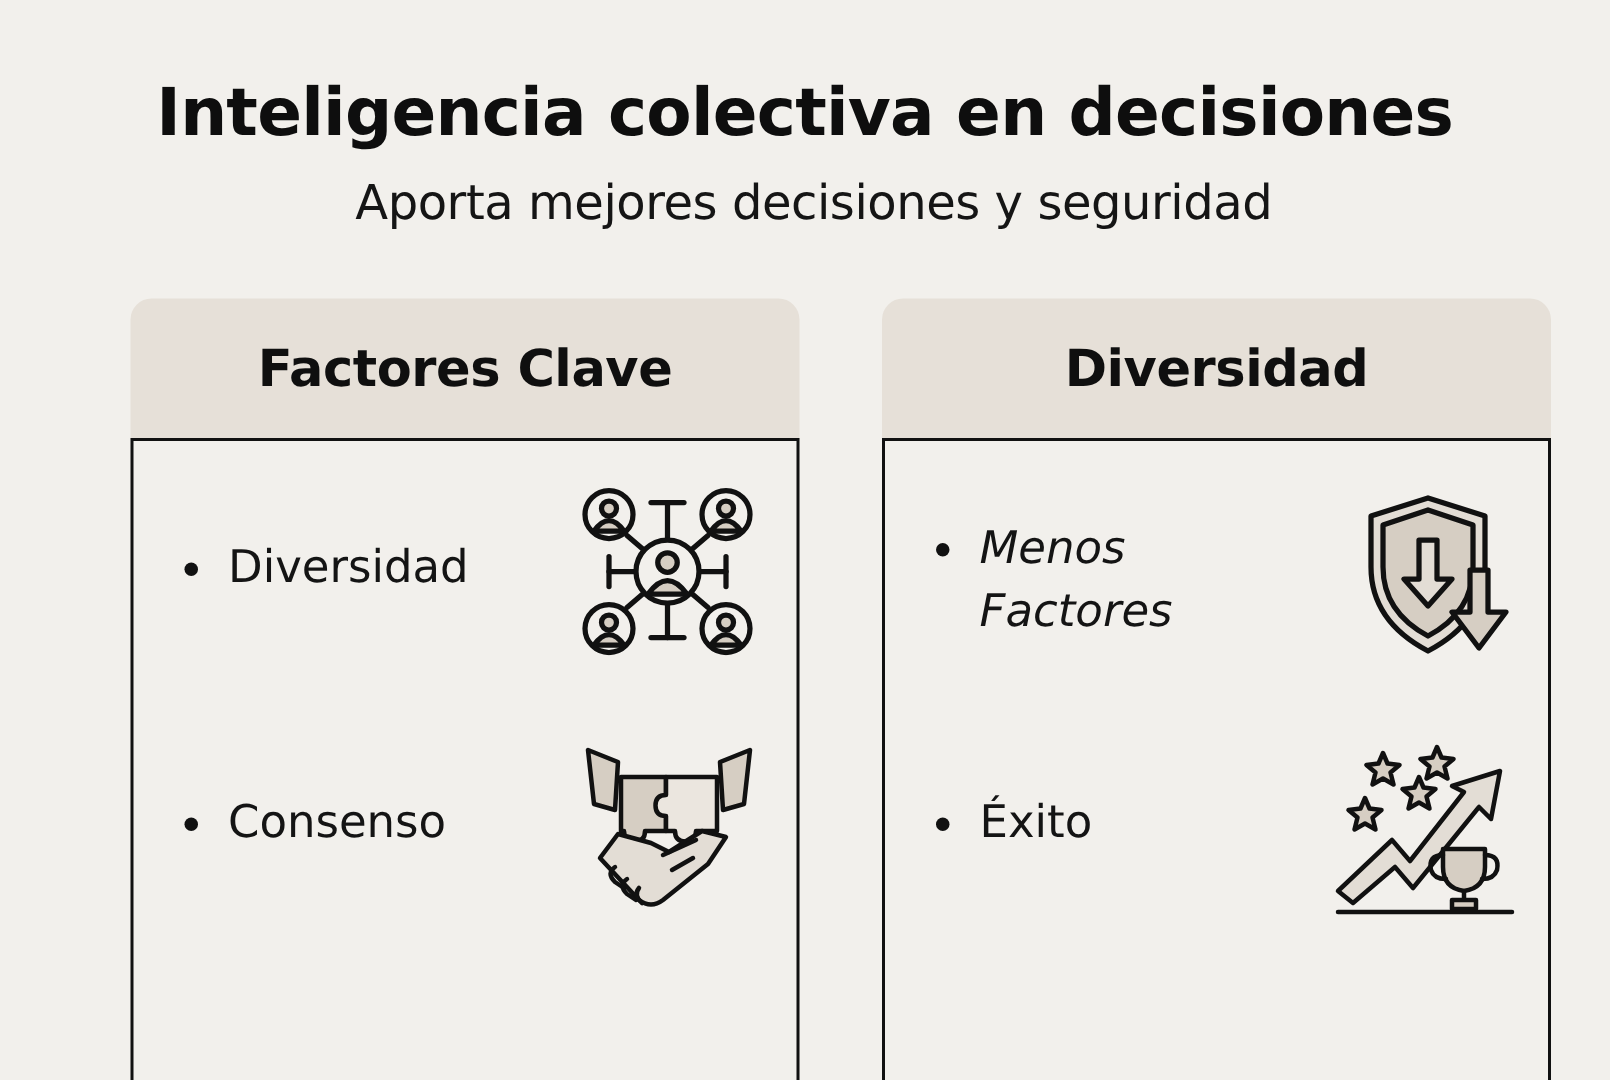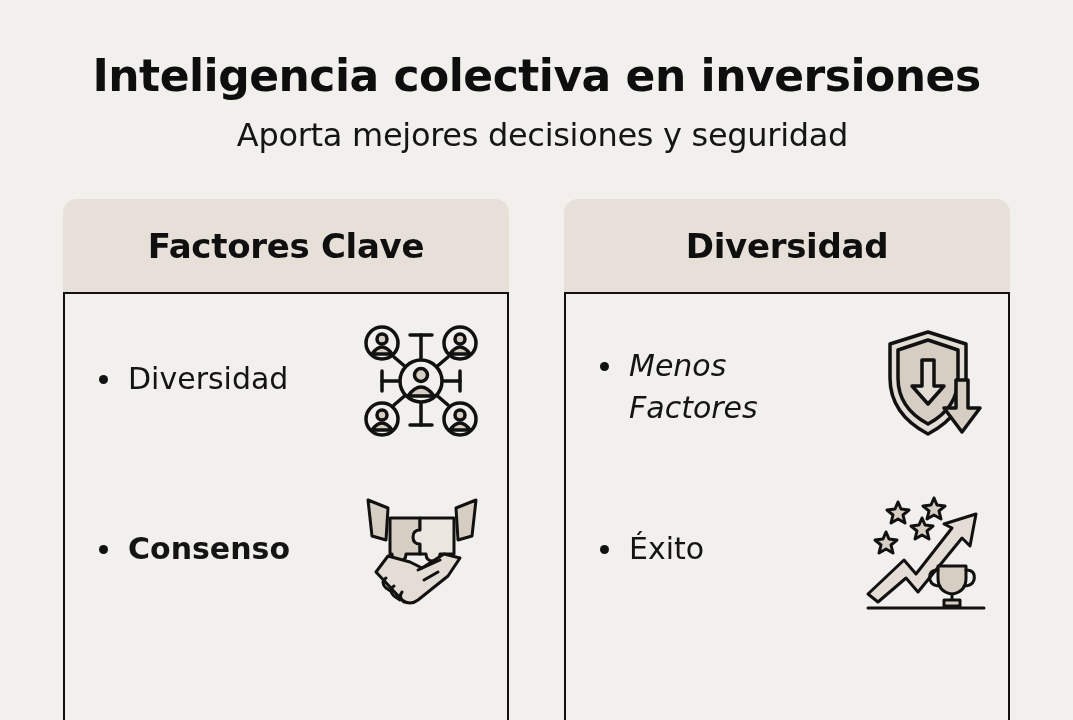--- a/index.html
+++ b/index.html
@@ -15,21 +15,21 @@
     text-align: center; font-size: 44px; font-weight: 700;
     letter-spacing: -0.5px; color: #0e0e0e;
     font-family: "DejaVu Sans", sans-serif;
   }
   .subtitle {
     position: absolute; left: 0; right: 0; top: 116px;
     text-align: center; font-size: 32px; font-weight: 400; color: #151515;
     font-family: "DejaVu Sans", sans-serif; letter-spacing: -0.3px; padding-left: 12px;
   }
   .panel {
-    position: absolute; top: 199px; width: 446px; height: 462px;
+    position: absolute; top: 199px; width: 446px; height: 462px; margin-left: 24px;
   }
   .panel.left { left: 63px; }
   .panel.right { left: 564px; }
   .panel-header {
     position: absolute; left: 0; top: 0; width: 446px; height: 94px;
     background: #e6e0d8; border-radius: 14px 14px 0 0;
     display: flex; align-items: center; justify-content: center;
     font-size: 34px; font-weight: 700; color: #0f0f0f;
     font-family: "DejaVu Sans", sans-serif; letter-spacing: -0.3px;
   }
@@ -46,21 +46,21 @@
   .bullet {
     width: 9px; height: 9px; border-radius: 50%; background: #111;
     margin-top: 17px; margin-right: 20px; flex: 0 0 auto;
   }
   .icon { position: absolute; }
   .icon svg { display: block; }
 </style>
 </head>
 <body>
 
-<div class="title">Inteligencia colectiva en inversiones</div>
+<div class="title">Inteligencia colectiva en decisiones</div>
 <div class="subtitle">Aporta mejores decisiones y seguridad</div>
 
 <div class="panel left">
   <div class="panel-header">
     <span>Factores Clave</span>
   </div>
   <div class="panel-body">
     <div class="item" style="top:64px;">
       <span class="bullet"></span>
       <span>Diversidad</span>
@@ -101,21 +101,21 @@
           <circle cx="98" cy="90" r="5" fill="#d6cec3"></circle>
           <path d="M88 105 q10 -14 20 0 z" fill="#d6cec3"></path>
         </g>
 
         <circle cx="59" cy="56" r="21" fill="#f2f0ec"></circle>
         <circle cx="59" cy="50" r="6.5" fill="#d6cec3"></circle>
         <path d="M46 71 q13 -18 26 0 z" fill="#d6cec3"></path>
       </svg>
     </div>
 
-    <div class="item" style="top:234px;font-weight:bold;">
+    <div class="item" style="top:234px;">
       <span class="bullet"></span>
       <span>Consenso</span>
     </div>
     <div class="icon" style="left:297px; top:198px;">
       <svg width="120" height="118" viewBox="0 0 120 118" fill="none" stroke="#111" stroke-width="3" stroke-linecap="round" stroke-linejoin="round">
 
         <path d="M6 8 L26 16 L24 48 L10 44 Z" fill="#d6cec3"></path>
         <path d="M114 8 L94 16 L96 48 L110 44 Z" fill="#d6cec3"></path>
 
         <path d="M28 26 H58 V38 q7 0 7 7 q0 7 -7 7 V62 H44 q0 7 -7 7 q-7 0 -7 -7 H28 Z" fill="#d6cec3"></path>

